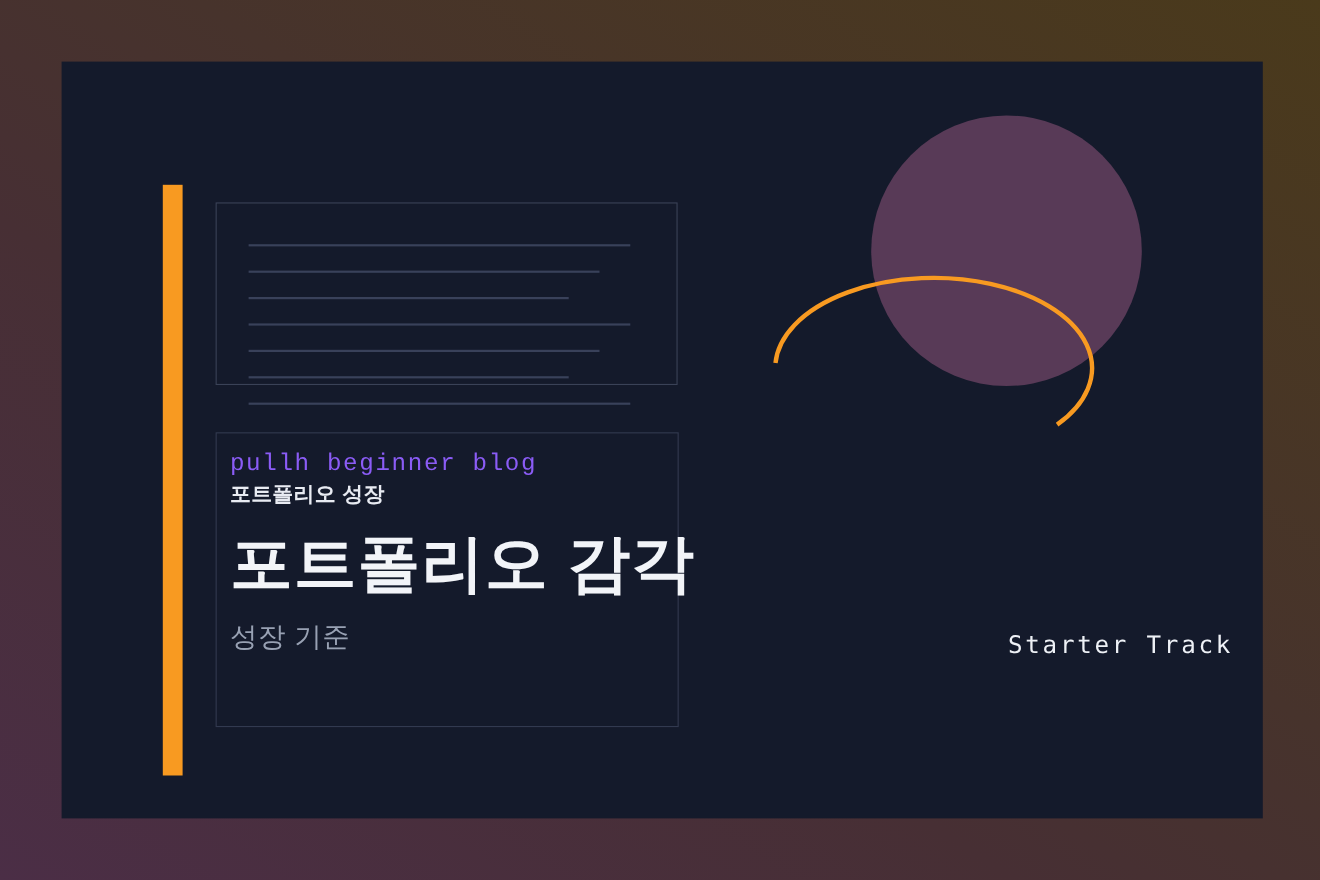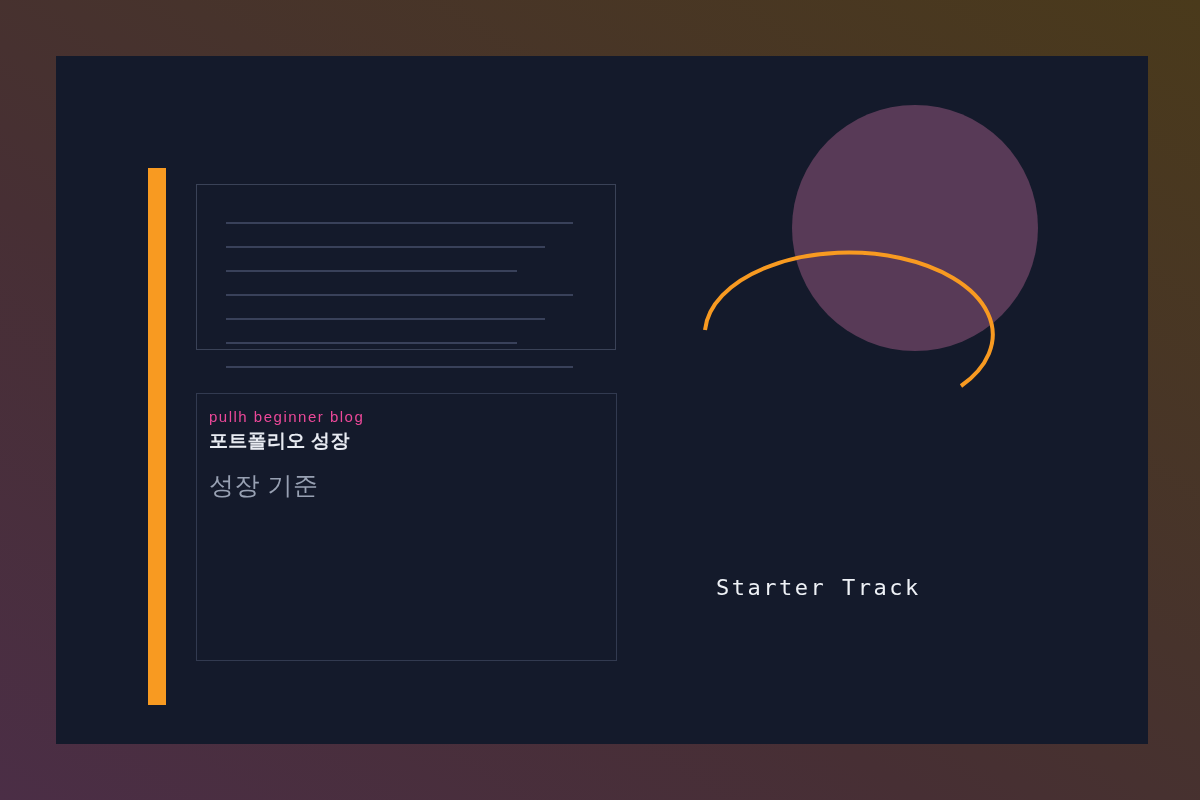--- a/index.html
+++ b/index.html
@@ -78,24 +78,24 @@
     border: 1px solid #323a50;
     box-sizing: border-box;
   }
   #card-inner {
     position: absolute;
     left: 12px;
     top: 14px;
     right: 12px;
   }
   #eyebrow {
-    font-family: Liberation Sans, sans-serif;
-    font-size: 15px;
+    font-family: Liberation Mono, monospace;
+    font-size: 22px;
     letter-spacing: 1.5px;
-    color: #ec4899;
+    color: #8b5cf6;
     line-height: 1.25;
     white-space: nowrap;
   }
   #kicker {
     font-family: "Liberation Sans", sans-serif;
     font-size: 19px;
     font-weight: 700;
     color: #e8ebf2;
     line-height: 1.5;
     letter-spacing: 0.3px;
@@ -131,21 +131,21 @@
     height: 688px;
     pointer-events: none;
   }
 
   
   #track-label {
     position: absolute;
     left: 660px;
     top: 519px;
     width: 405px;
-    text-align: left;
+    text-align: right;
     font-family: "DejaVu Sans Mono", "Liberation Mono", monospace;
     font-size: 22px;
     letter-spacing: 2.5px;
     color: #eef1f6;
     white-space: nowrap;
   }
 </style>
 </head>
 <body>
 
@@ -168,20 +168,21 @@
       <div class="deco-line" style="top:110px; width:347px;"></div>
       <div class="deco-line" style="top:134px; width:319px;"></div>
       <div class="deco-line" style="top:158px; width:291px;"></div>
       <div class="deco-line" style="top:182px; width:347px;"></div>
     </div>
 
     <div id="content-card">
       <div id="card-inner">
         <div id="eyebrow">pullh beginner blog</div>
         <div id="kicker">포트폴리오 성장</div>
+        <div id="main-title">포트폴리오 감각</div>
         <div id="subtitle">성장 기준</div>
       </div>
     </div>
 
     <div id="track-label">Starter Track</div>
 
   </div>
 </div>
 
 </body></html>

